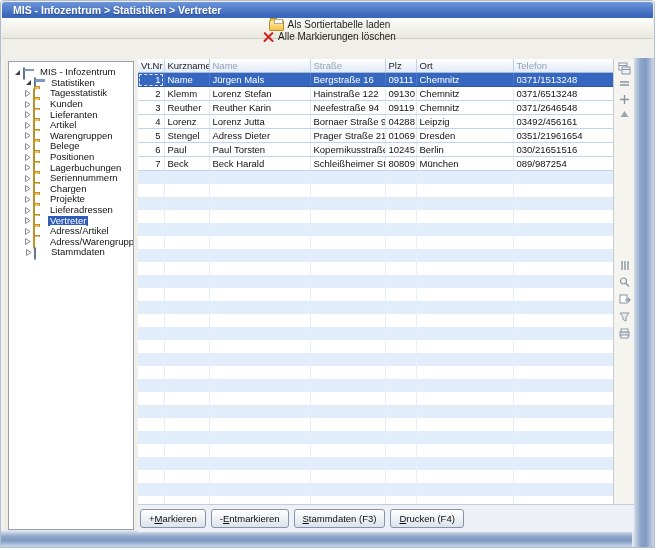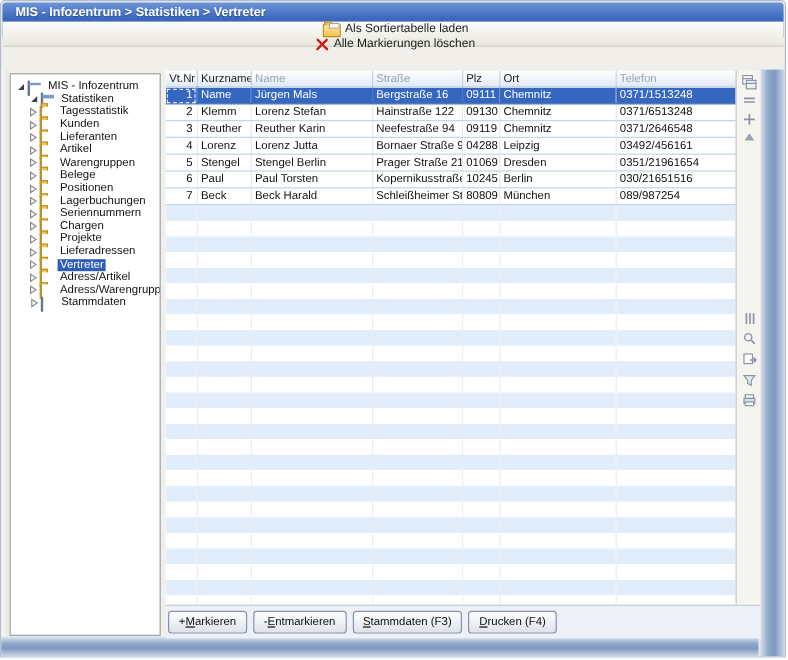--- a/index.html
+++ b/index.html
@@ -35,21 +35,21 @@
   .tree-item{height:10.6px;display:flex;align-items:center;font-size:9.5px;color:#111;white-space:nowrap;}
   .d0{padding-left:4px;}.d1{padding-left:15px;}.d2{padding-left:14px;}
   .expander{width:9px;height:9px;display:inline-flex;align-items:center;justify-content:center;flex:0 0 9px;}
   .t-icon{width:12px;height:9px;margin:0 3px 0 1px;flex:0 0 12px;position:relative;}
   .icon-folder{width:11px;height:8px;background:linear-gradient(#ffe9a4,#f2c349);border:1px solid #bb912f;border-radius:1px;position:relative;margin-top:1px;}
   .icon-folder::before{content:'';position:absolute;top:-2.5px;left:0;width:4px;height:1.5px;background:#f2c349;border:1px solid #bb912f;border-bottom:none;}
   .icon-app{width:11px;height:9px;background:linear-gradient(#e8edf4,#aebdd0);border:1px solid #5f7490;border-radius:1px;}
   .icon-app::before{content:'';position:absolute;top:1px;left:1px;right:1px;height:2.5px;background:#7f98c2;}
   .icon-db{width:11px;height:9px;background:linear-gradient(#e3e6ea,#9aa6b4);border:1px solid #697888;border-radius:2px;}
   .tree-label{padding:0 2px;line-height:10px;}
-  .tree-item.selected .tree-label{background:#2e5cb8;color:#fff;}
+  .tree-item.selected .tree-label{background:#2e5cb8;color:#fff;text-decoration:underline;}
 
   
   .grid{position:absolute;left:137px;top:58px;width:475px;height:445px;background:#fff;}
   table{border-collapse:collapse;table-layout:fixed;width:475px;}
   th{height:13px;font-size:9.5px;font-weight:normal;text-align:left;padding:0 3px;background:linear-gradient(#ffffff,#e1eaf7);border-right:1px solid #c3d1e4;border-bottom:1px solid #a9bcd6;color:#1e1e1e;white-space:nowrap;overflow:hidden;}
   th.muted{color:#97a1b4;}
   td{height:13px;font-size:9.5px;padding:0 3px;border-right:1px solid #e0eaf6;border-bottom:1px solid #c0d5ec;color:#111;white-space:nowrap;overflow:hidden;}
   td.num{text-align:right;}
   tr.selected td{background:#3566c0;color:#fff;border-right-color:#4d76c8;border-bottom-color:#2a55a6;}
   tr.selected td:first-child{outline:1px dashed #dfe6ff;outline-offset:-2px;}
@@ -312,21 +312,21 @@
           <td>Lorenz</td>
           <td>Lorenz Jutta</td>
           <td>Bornaer Straße 94</td>
           <td>04288</td>
           <td>Leipzig</td>
           <td>03492/456161</td>
         </tr>
         <tr>
           <td class="num">5</td>
           <td>Stengel</td>
-          <td>Stengel Berlin</td>
+          <td>Adress Dieter</td>
           <td>Prager Straße 212</td>
           <td>01069</td>
           <td>Dresden</td>
           <td>0351/21961654</td>
         </tr>
         <tr>
           <td class="num">6</td>
           <td>Paul</td>
           <td>Paul Torsten</td>
           <td>Kopernikusstraße 47</td>

